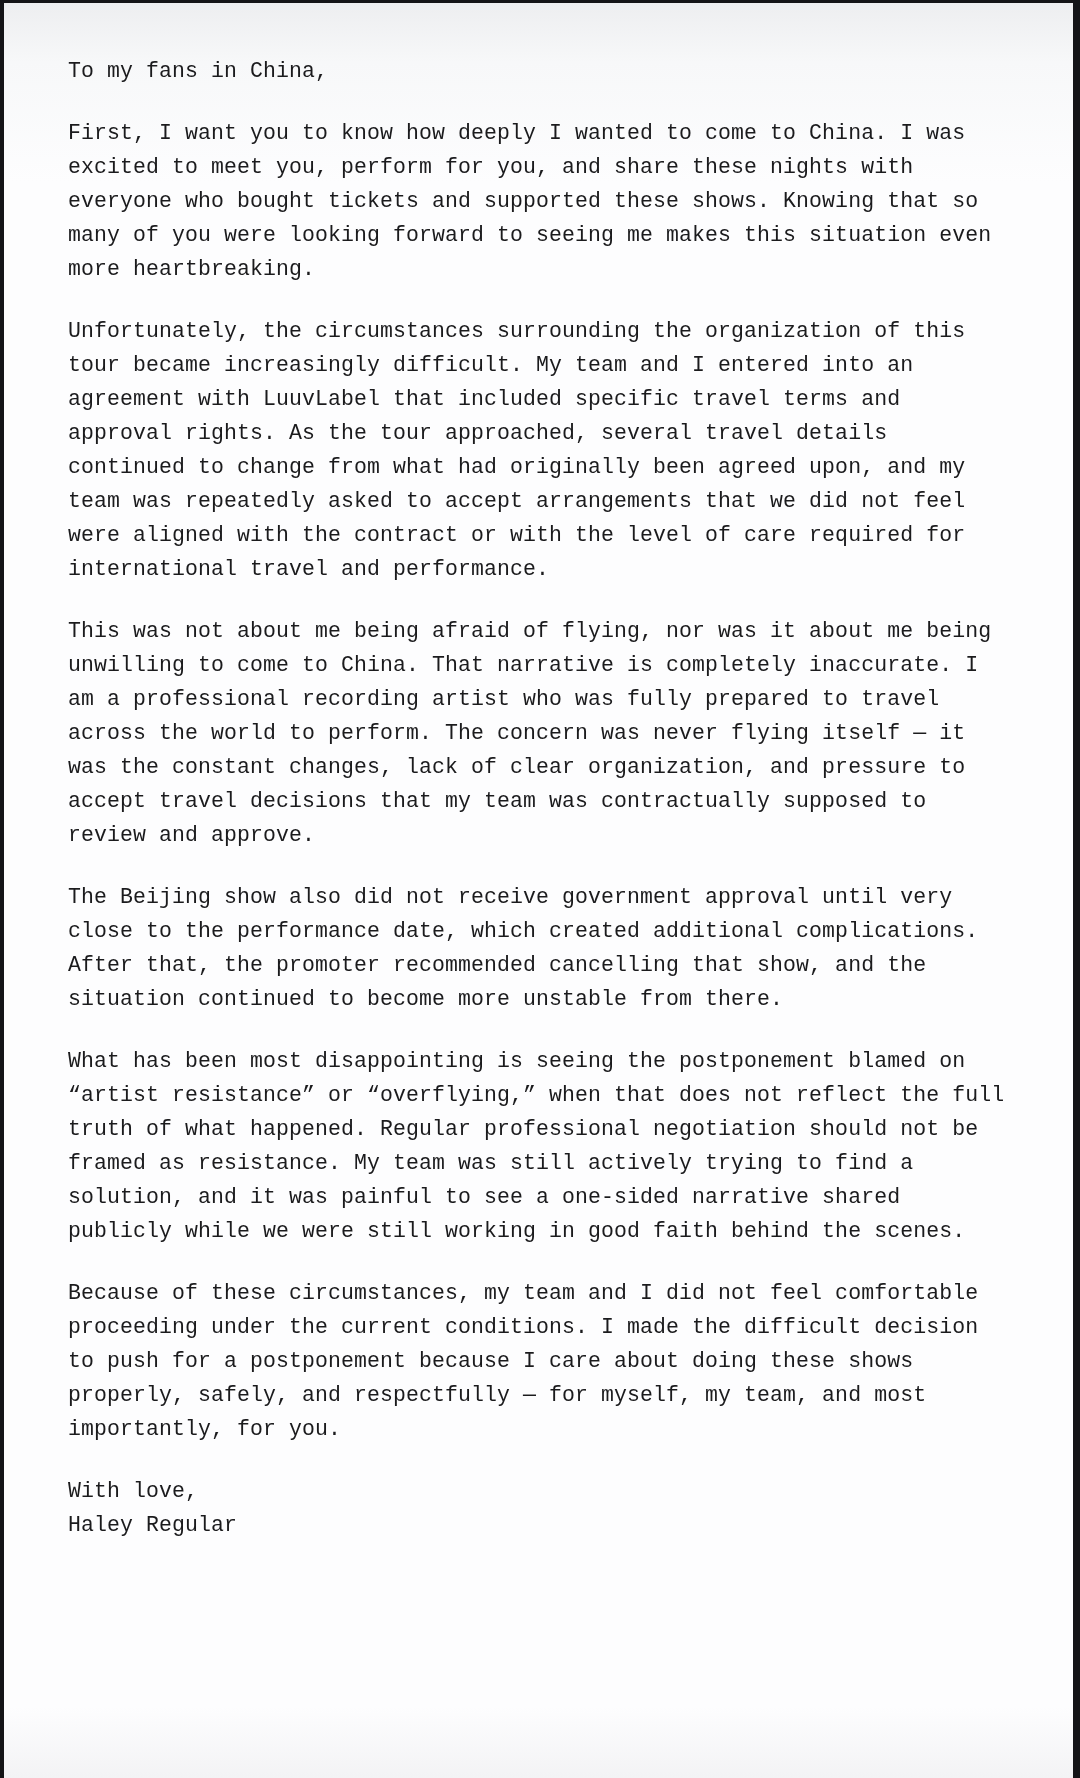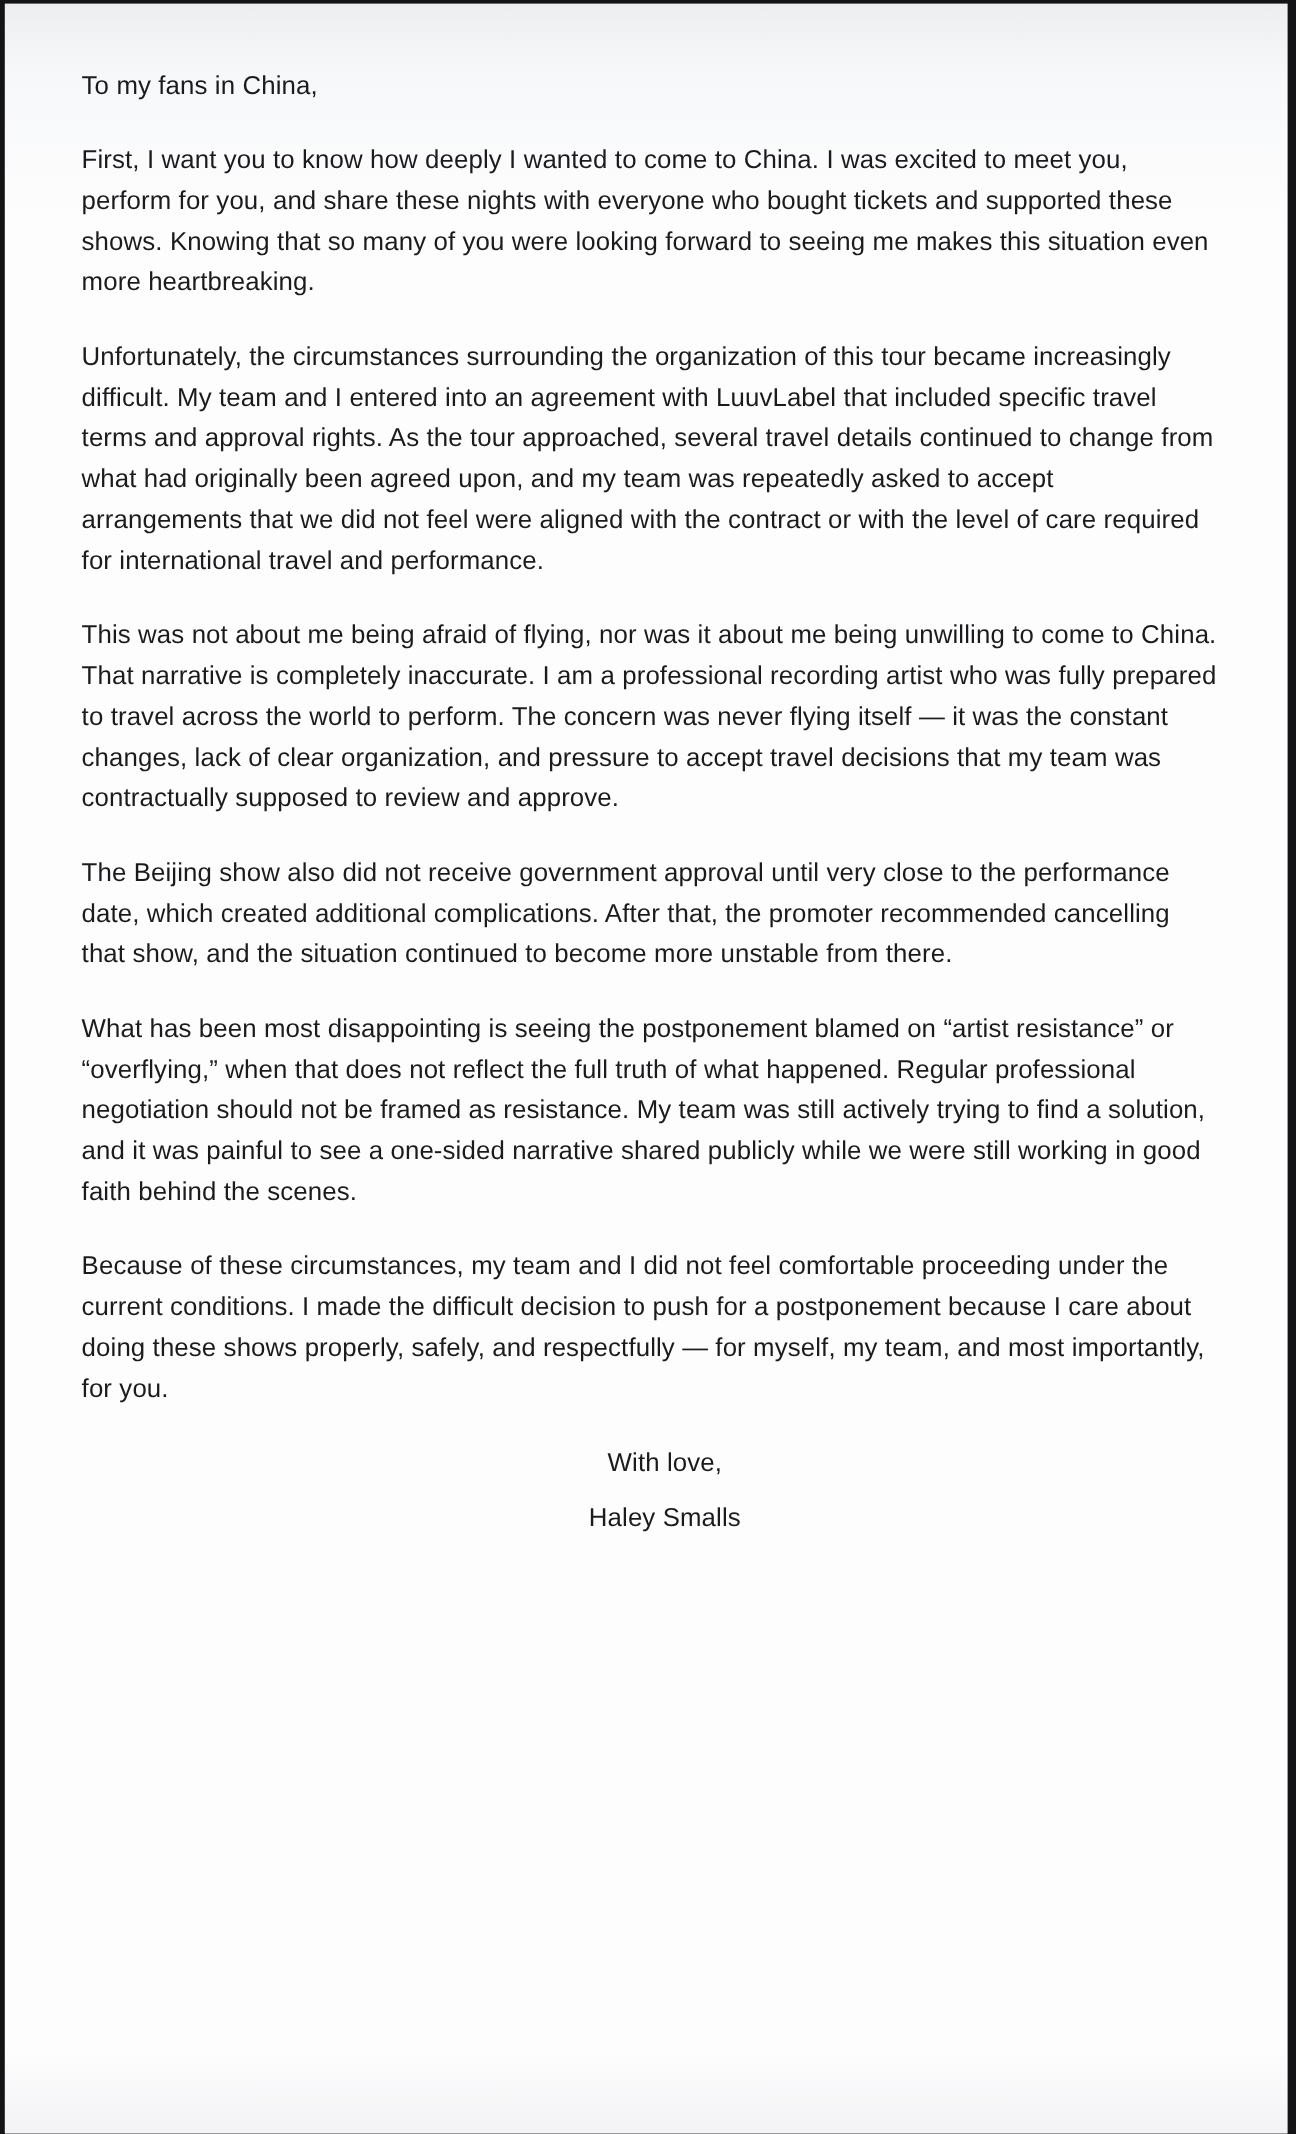--- a/index.html
+++ b/index.html
@@ -18,48 +18,48 @@
     top: 3px;
     left: 4px;
     right: 7px;
     bottom: 0;
     background: linear-gradient(180deg,
       #edeef0 0%,
       #f7f8f9 60px,
       #fdfdfe 180px,
       #fdfdfe 96%,
       #f3f3f5 100%);
+    font-family: Liberation Mono, monospace;
   }
   .letter {
     box-sizing: border-box;
     padding: 51px 0 0 64px;
     width: 1016px;
     color: #1b1b1d;
     font-size: 21.5px;
     line-height: 34px;
     letter-spacing: 0.1px;
   }
   .letter p {
     margin: 0 0 28px 0;
     width: 948px;
   }
   .letter .sig-line {
-    margin: 12px;
+    margin: 0;
     width: 948px;
-    text-align: center;
   }
 </style>
 </head>
 <body>
 
 <div class="page">
   <div class="letter">
     <p>To my fans in China,</p>
     <p>First, I want you to know how deeply I wanted to come to China. I was excited to meet you, perform for you, and share these nights with everyone who bought tickets and supported these shows. Knowing that so many of you were looking forward to seeing me makes this situation even more heartbreaking.</p>
     <p>Unfortunately, the circumstances surrounding the organization of this tour became increasingly difficult. My team and I entered into an agreement with LuuvLabel that included specific travel terms and approval rights. As the tour approached, several travel details continued to change from what had originally been agreed upon, and my team was repeatedly asked to accept arrangements that we did not feel were aligned with the contract or with the level of care required for international travel and performance.</p>
     <p>This was not about me being afraid of flying, nor was it about me being unwilling to come to China. That narrative is completely inaccurate. I am a professional recording artist who was fully prepared to travel across the world to perform. The concern was never flying itself — it was the constant changes, lack of clear organization, and pressure to accept travel decisions that my team was contractually supposed to review and approve.</p>
     <p>The Beijing show also did not receive government approval until very close to the performance date, which created additional complications. After that, the promoter recommended cancelling that show, and the situation continued to become more unstable from there.</p>
     <p>What has been most disappointing is seeing the postponement blamed on “artist resistance” or “overflying,” when that does not reflect the full truth of what happened. Regular professional negotiation should not be framed as resistance. My team was still actively trying to find a solution, and it was painful to see a one-sided narrative shared publicly while we were still working in good faith behind the scenes.</p>
     <p>Because of these circumstances, my team and I did not feel comfortable proceeding under the current conditions. I made the difficult decision to push for a postponement because I care about doing these shows properly, safely, and respectfully — for myself, my team, and most importantly, for you.</p>
     <div class="sig-line">With love,</div>
-    <div class="sig-line">Haley Smalls</div>
+    <div class="sig-line">Haley Regular</div>
   </div>
 </div>
 
 </body></html>

